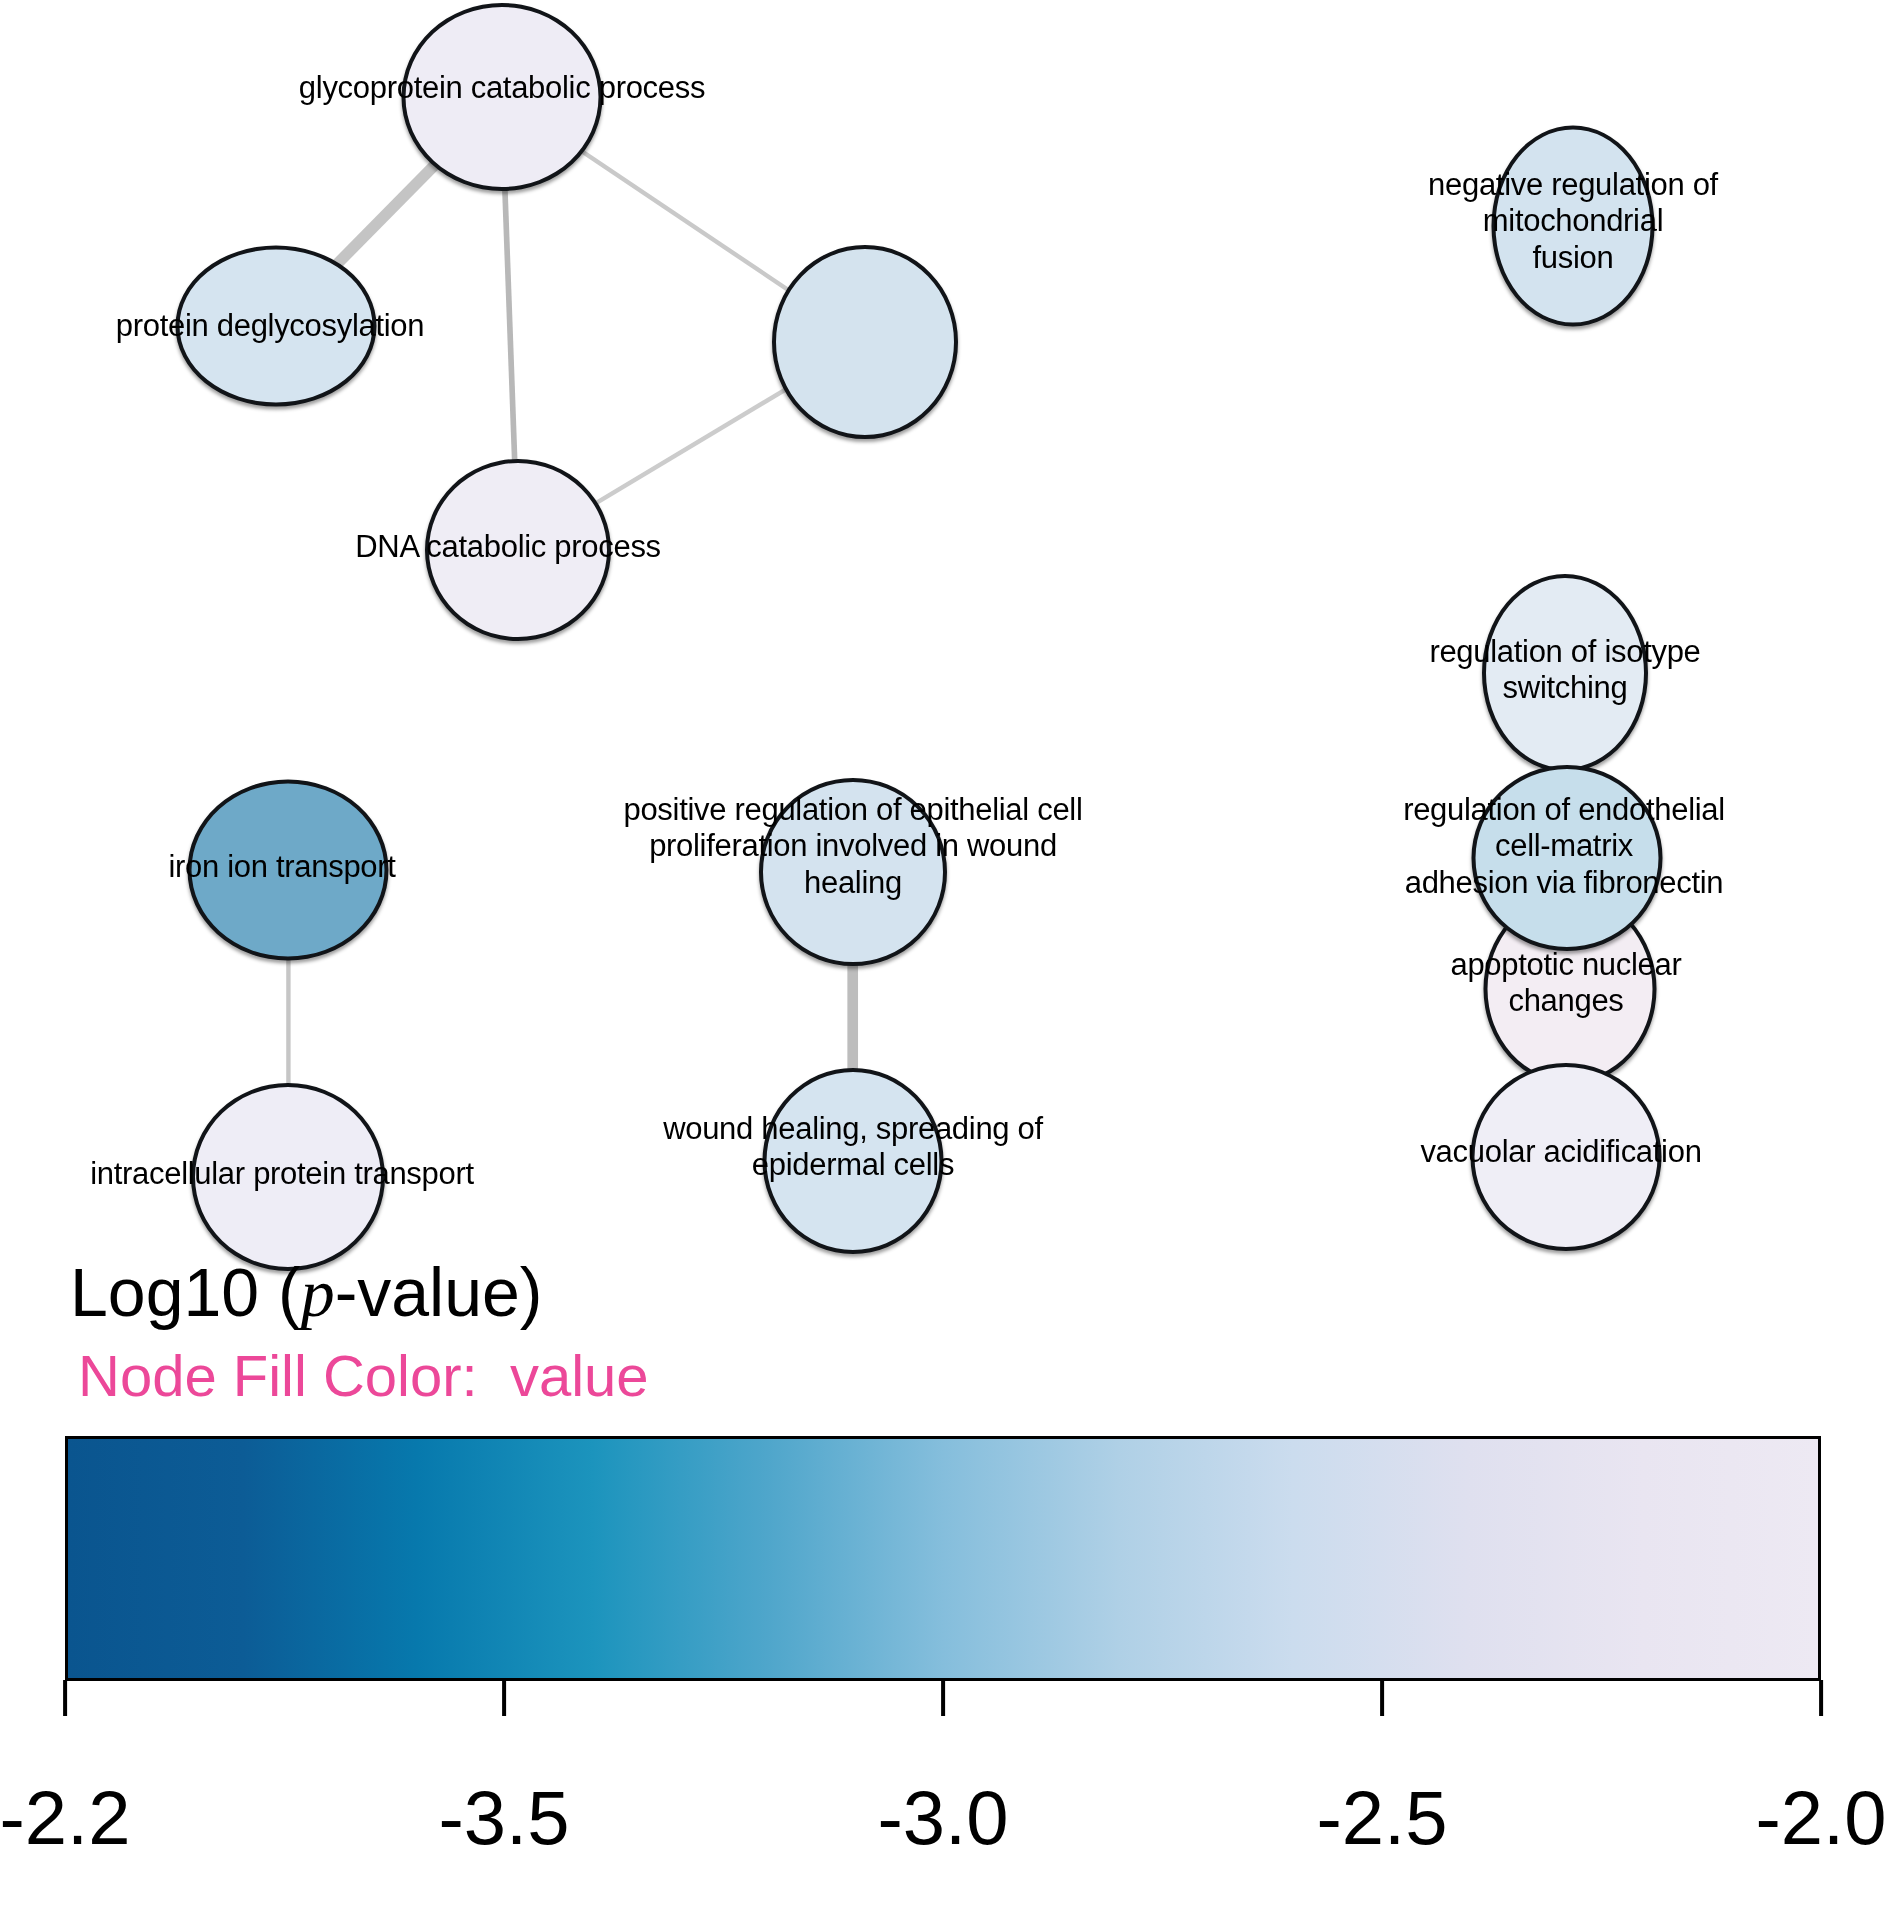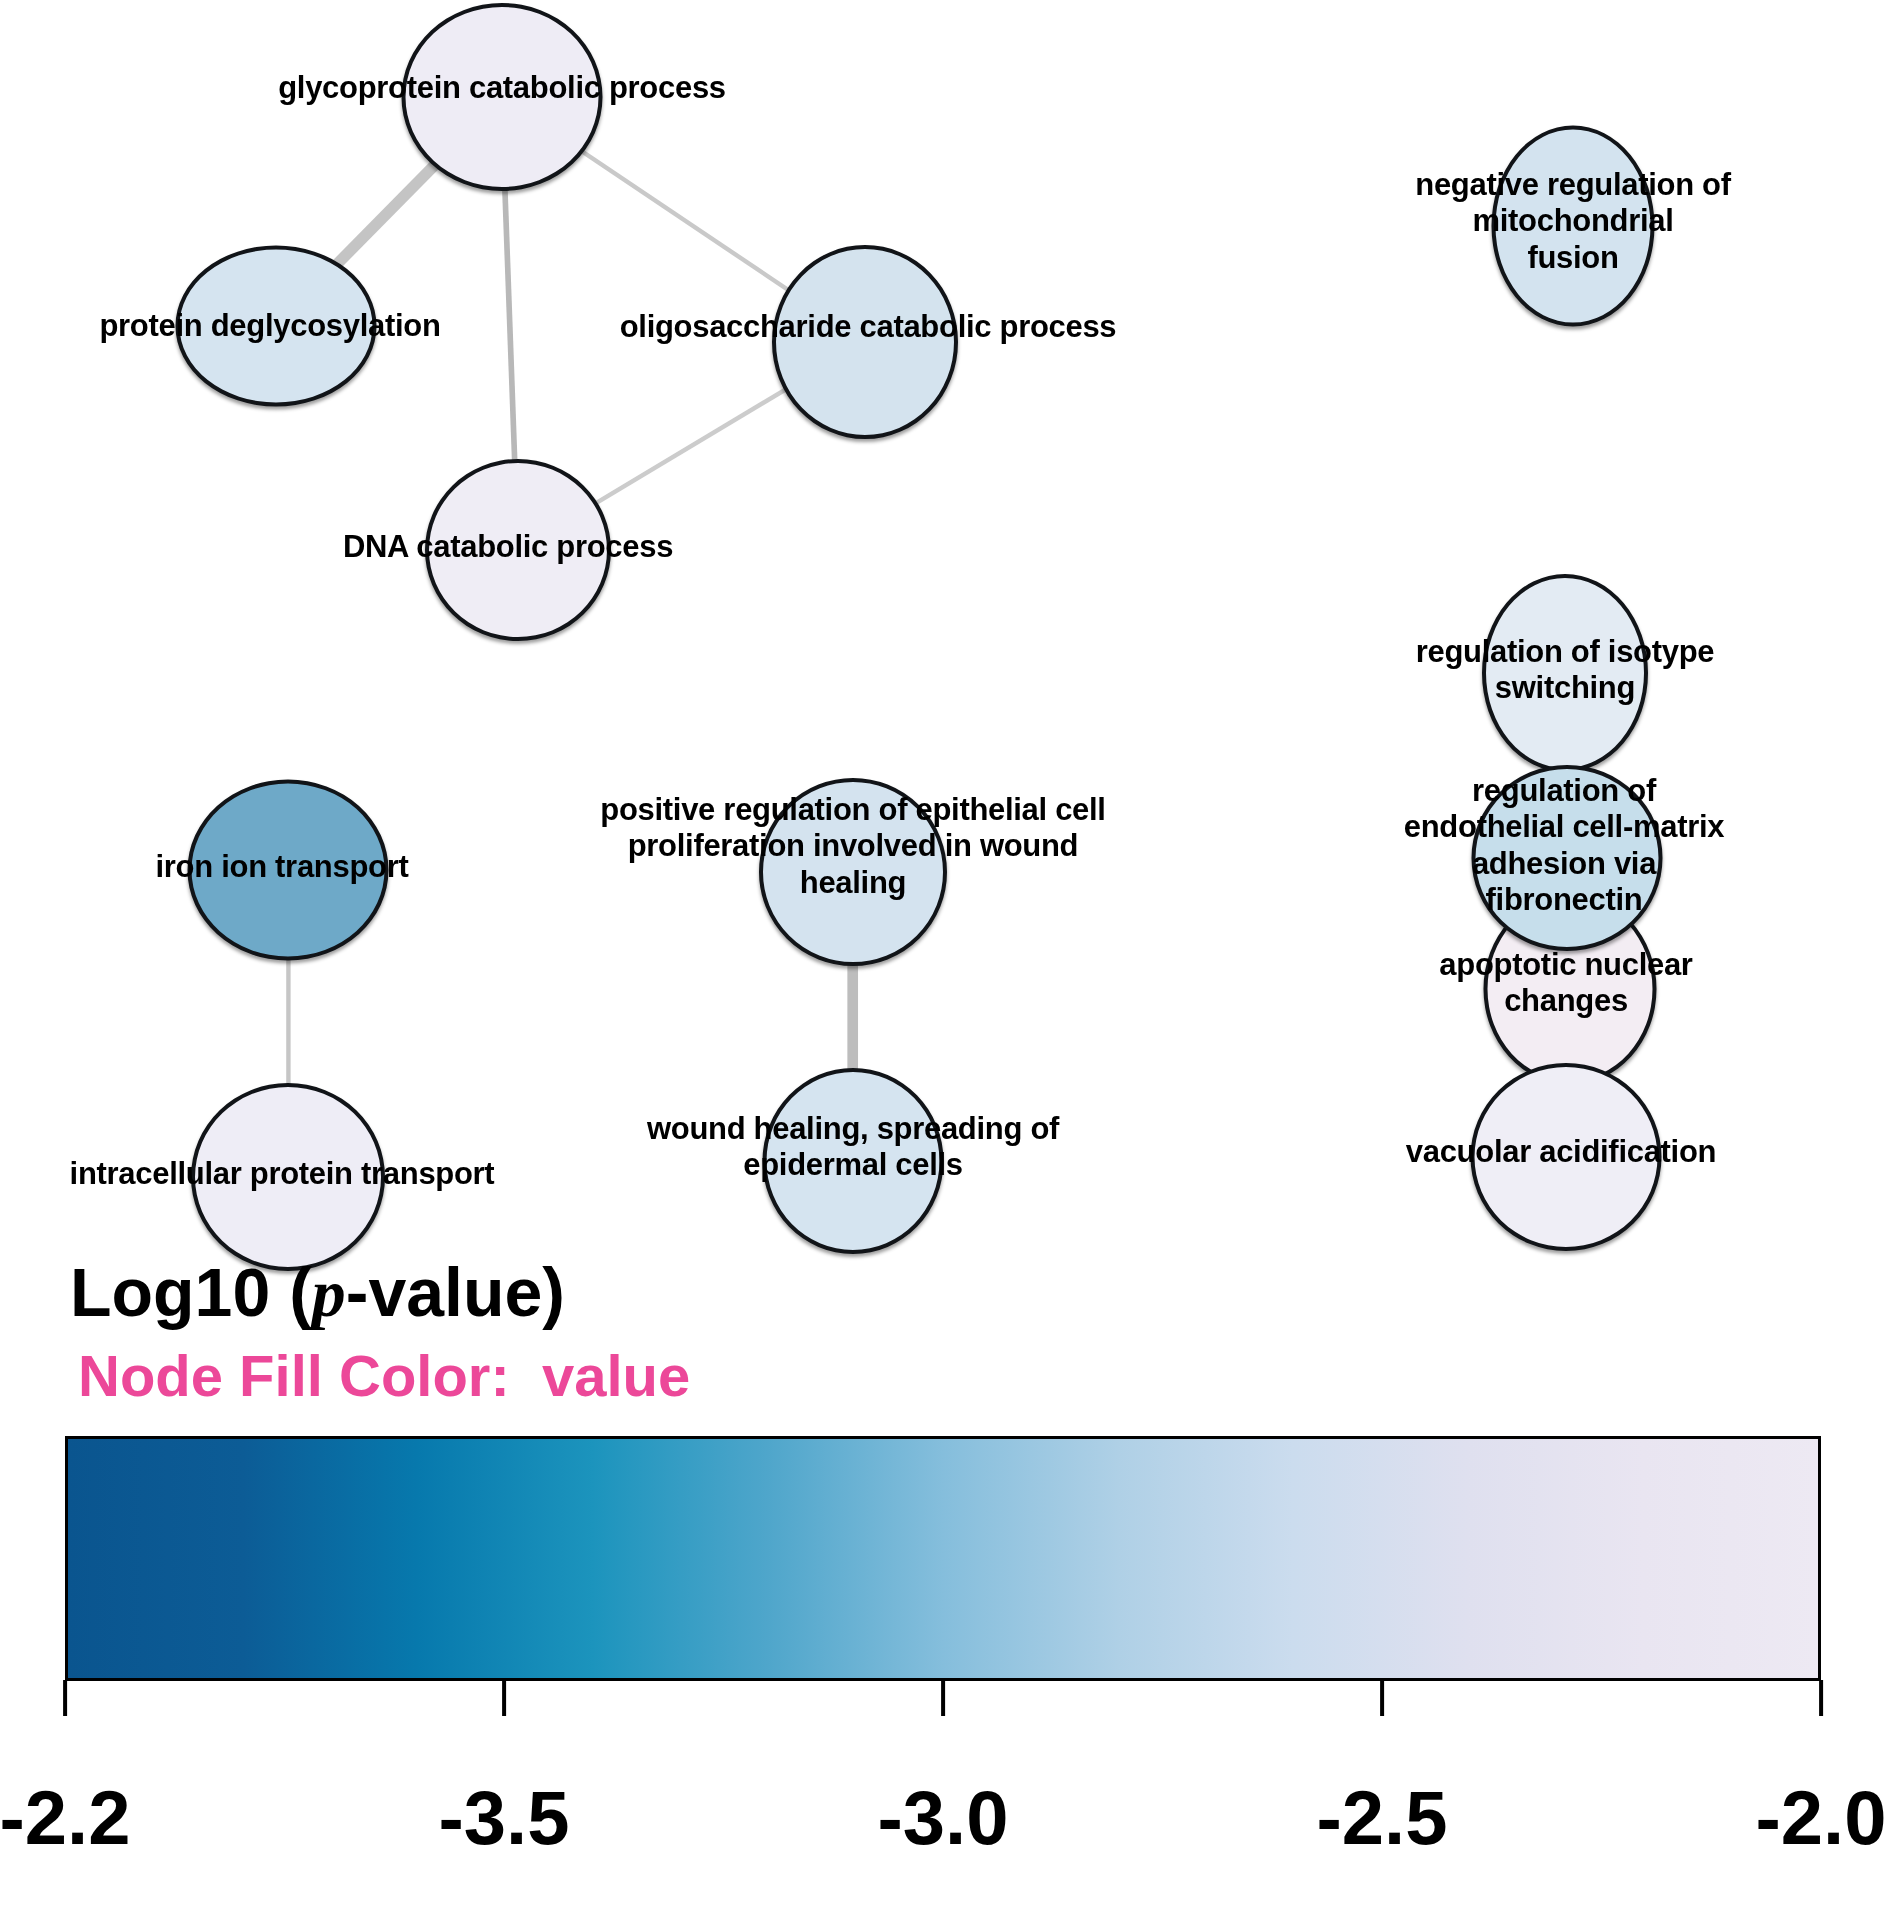--- a/index.html
+++ b/index.html
@@ -14,21 +14,20 @@
     position: relative;
     font-family: "Liberation Sans", sans-serif;
     overflow: hidden;
   }
 
   #figure {
     position: absolute;
     inset: 0;
     width: 1896px;
     height: 1926px;
-    font-weight: bold;
   }
 
   
   #network-area {
     position: absolute;
     left: 0; top: 0;
     width: 1896px;
     height: 1229px;
   }
 
@@ -160,21 +159,20 @@
         <div class="node" style="left: 1565px; top: 673px; width: 166px; height: 198px; background: rgb(227, 235, 243);"></div>
         <div class="node" style="left: 1570px; top: 989px; width: 173px; height: 191px; background: rgb(243, 237, 243);"></div>
         <div class="node" style="left: 288px; top: 870px; width: 201px; height: 181px; background: rgb(110, 169, 200);"></div>
         <div class="node" style="left: 288px; top: 1177px; width: 194px; height: 188px; background: rgb(238, 237, 246);"></div>
         <div class="node" style="left: 853px; top: 872px; width: 188px; height: 188px; background: rgb(212, 227, 239);"></div>
         <div class="node" style="left: 853px; top: 1161px; width: 181px; height: 186px; background: rgb(213, 228, 240);"></div>
         <div class="node" style="left: 1567px; top: 858px; width: 191px; height: 186px; background: rgb(198, 222, 235);"></div>
         <div class="node" style="left: 1566px; top: 1157px; width: 191px; height: 188px; background: rgb(239, 238, 246);"></div>
         <div class="node-label" style="left: 502px; top: 88px;">glycoprotein catabolic process</div>
         <div class="node-label" style="left: 270px; top: 326px;">protein deglycosylation</div>
-        <div class="node-label" style="left: 868px; top: 327px;">oligosaccharide catabolic process</div>
         <div class="node-label" style="left: 508px; top: 547px;">DNA catabolic process</div>
         <div class="node-label" style="left: 1573px; top: 221px;">negative regulation of mitochondrial
 fusion</div>
         <div class="node-label" style="left: 1565px; top: 670px;">regulation of isotype switching</div>
         <div class="node-label" style="left: 1566px; top: 983px;">apoptotic nuclear changes</div>
         <div class="node-label" style="left: 282px; top: 867px;">iron ion transport</div>
         <div class="node-label" style="left: 282px; top: 1174px;">intracellular protein transport</div>
         <div class="node-label" style="left: 853px; top: 846px;">positive regulation of epithelial cell
 proliferation involved in wound
 healing</div>

